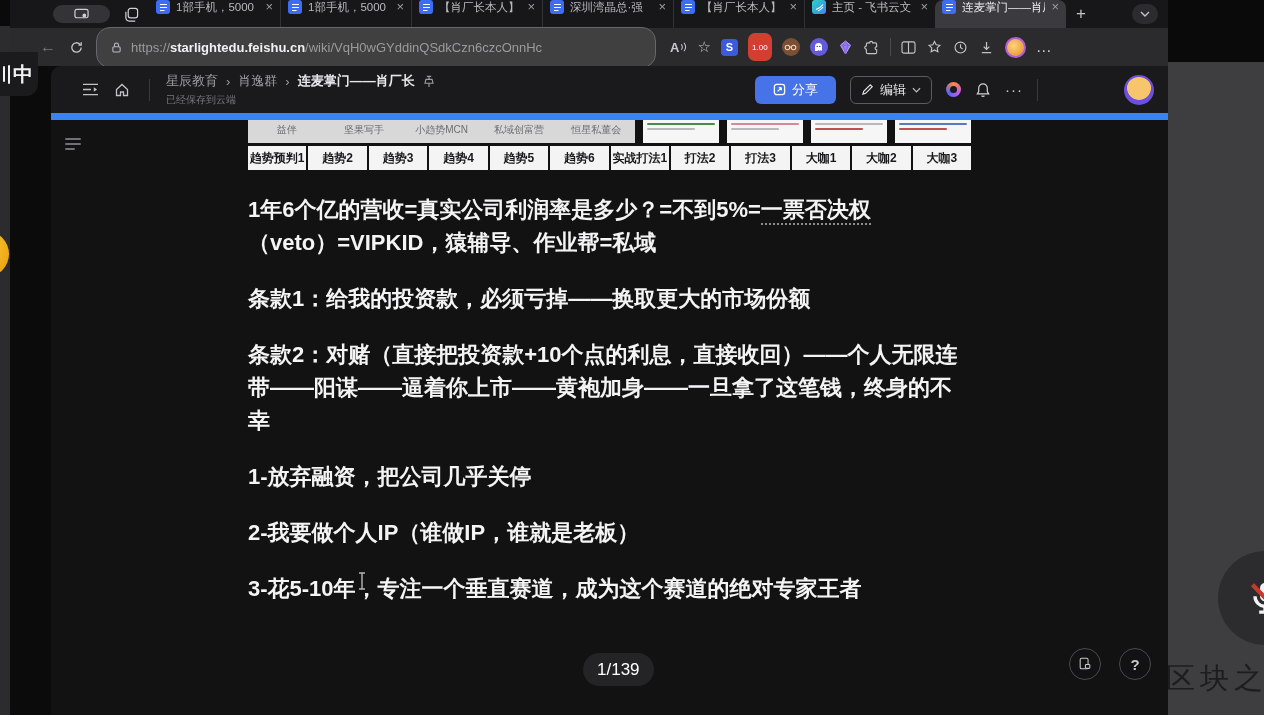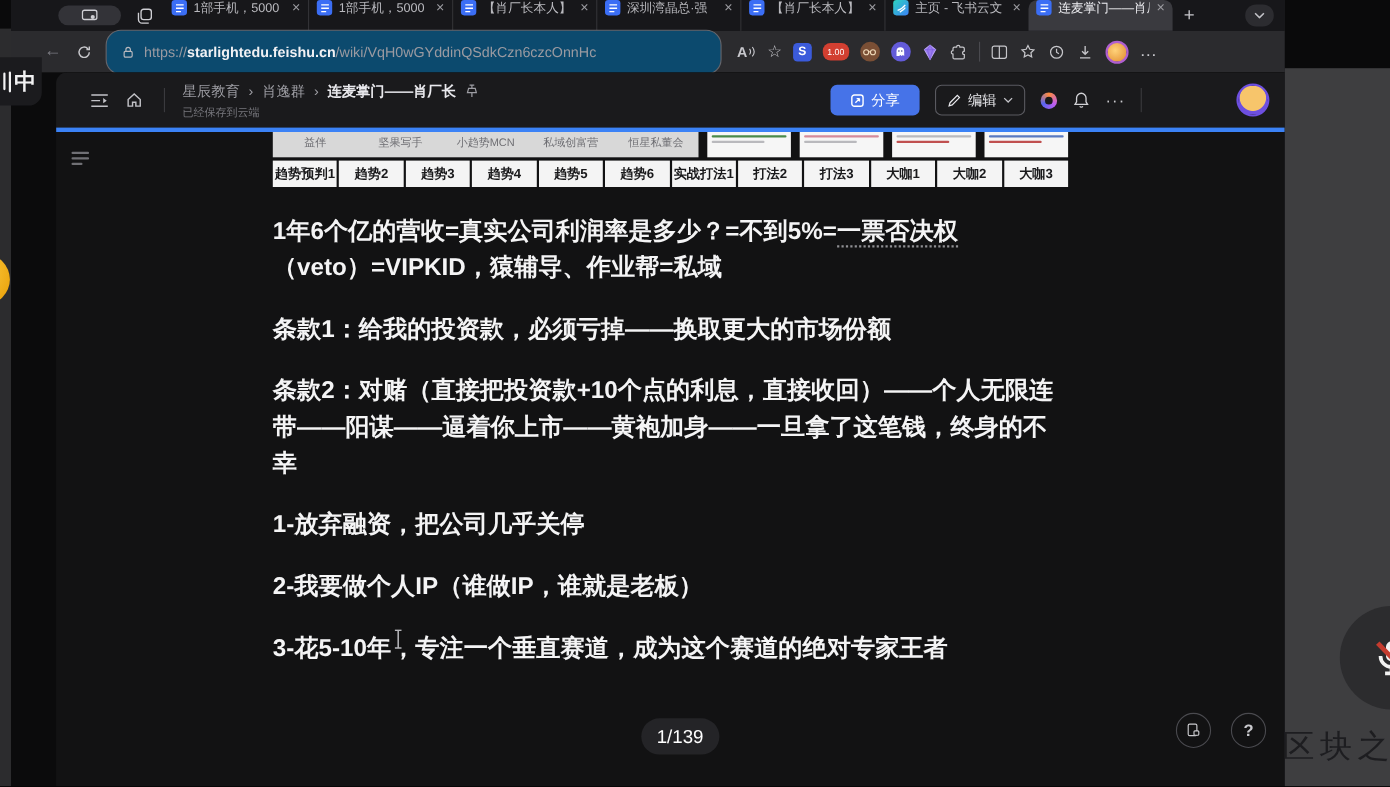--- a/index.html
+++ b/index.html
@@ -28,40 +28,40 @@
   .tab .close{ color:#9c9ca1; font-size:13px; line-height:1; }
   .tab.active{ background:#3a3a3f; border-radius:8px 8px 0 0; color:#ededf1; border-left:none; }
   .docicon{ width:14px; height:14px; border-radius:3px; background:#3b6ef5; display:inline-flex; align-items:center; justify-content:center; flex:none; }
   .feishuicon{ width:14px; height:14px; border-radius:3px; background:linear-gradient(135deg,#2dd4bf,#3b82f6); display:inline-flex; align-items:center; justify-content:center; flex:none; }
   .newtab{ width:30px; text-align:center; color:#c3c3c8; font-size:17px; line-height:28px; }
   .tablist{ margin-left:auto; margin-right:10px; width:26px; height:20px; border-radius:10px; background:#2c2c30; display:flex; align-items:center; justify-content:center; }
 
   
   #toolbar{ height:38px; background:#2b2b2e; display:flex; align-items:center; padding:0 12px 0 30px; gap:12px; }
   .nav-glyph{ color:#7a7a80; font-size:16px; }
-  .urlbar{ width:560px; height:41px; border:1px solid #66666c; border-radius:14px; background:#0c4a6e;
+  .urlbar{ width:560px; height:41px; border:1px solid #66666c; border-radius:14px; background:#404040;
            display:flex; align-items:center; padding:0 11px; gap:7px; font-size:13px; }
   .urlbar .scheme,.urlbar .path{ color:#9a9aa1; }
   .urlbar .host{ color:#f1f1f4; font-weight:bold; }
   .url-text{ white-space:nowrap; overflow:hidden; }
   .tb-icons{ display:flex; align-items:center; gap:10px; margin-left:2px; }
   .extdot{ width:18px; height:18px; border-radius:50%; display:inline-flex; align-items:center; justify-content:center; }
   .ext-s{ width:17px; height:17px; border-radius:4px; background:#3b5bdb; color:#fff; font-size:11px; font-weight:bold;
           display:inline-flex; align-items:center; justify-content:center; }
-  .ext-badge{ min-width:24px; height:16px; border-radius:7px; background:#d23f31; color:#fff; font-size:8px;
+  .ext-badge{ min-width:24px; height:28px; border-radius:7px; background:#d23f31; color:#fff; font-size:8px;
           display:inline-flex; align-items:center; justify-content:center; padding:0 3px; margin-top:0; }
   .vdiv{ width:1px; height:18px; background:#4a4a4f; }
   .avatar-sm{ width:21px; height:21px; border-radius:50%; background:radial-gradient(circle at 40% 40%,#ffd27a,#e08a2d);
           border:2px solid #b05fd0; }
   .readaloud{ display:inline-flex; align-items:center; gap:1px; color:#c8c8cd; font-size:13px; font-weight:bold; }
 
   
   #feishu{ position:absolute; left:0; top:66px; width:1158px; height:649px; background:#0b0b0c; }
   #panel{ position:absolute; left:41px; top:0; right:0; bottom:0; background:#121213; border-radius:10px 0 0 0; overflow:hidden; }
-  #fheader{ height:54px; background:#1a1a1c; border-bottom:4px solid #3b82f6; display:flex; align-items:center; padding:0 12px 0 30px; }
+  #fheader{ height:54px; background:#1a1a1c; border-bottom:7px solid #3b82f6; display:flex; align-items:center; padding:0 12px 0 30px; }
   .fh-icon{ width:18px; height:18px; display:inline-flex; align-items:center; justify-content:center; margin-right:14px; }
   .fh-div{ width:1px; height:22px; background:#3a3a3e; margin:0 16px 0 4px; }
   .crumb-block{ display:flex; flex-direction:column; gap:3px; }
   .crumbs{ display:flex; align-items:center; gap:8px; font-size:13px; color:#9d9da3; }
   .crumbs .last{ color:#e9e9ed; font-weight:bold; }
   .savestat{ font-size:10px; color:#76767c; }
   .fh-right{ margin-left:auto; display:flex; align-items:center; gap:14px; }
   .btn-share{ height:28px; border-radius:6px; background:#4673e8; color:#fff; font-size:13px;
               display:inline-flex; align-items:center; gap:6px; padding:0 18px; }
   .btn-edit{ height:28px; border-radius:6px; border:1px solid #5a5a60; color:#e8e8ec; font-size:13px;

